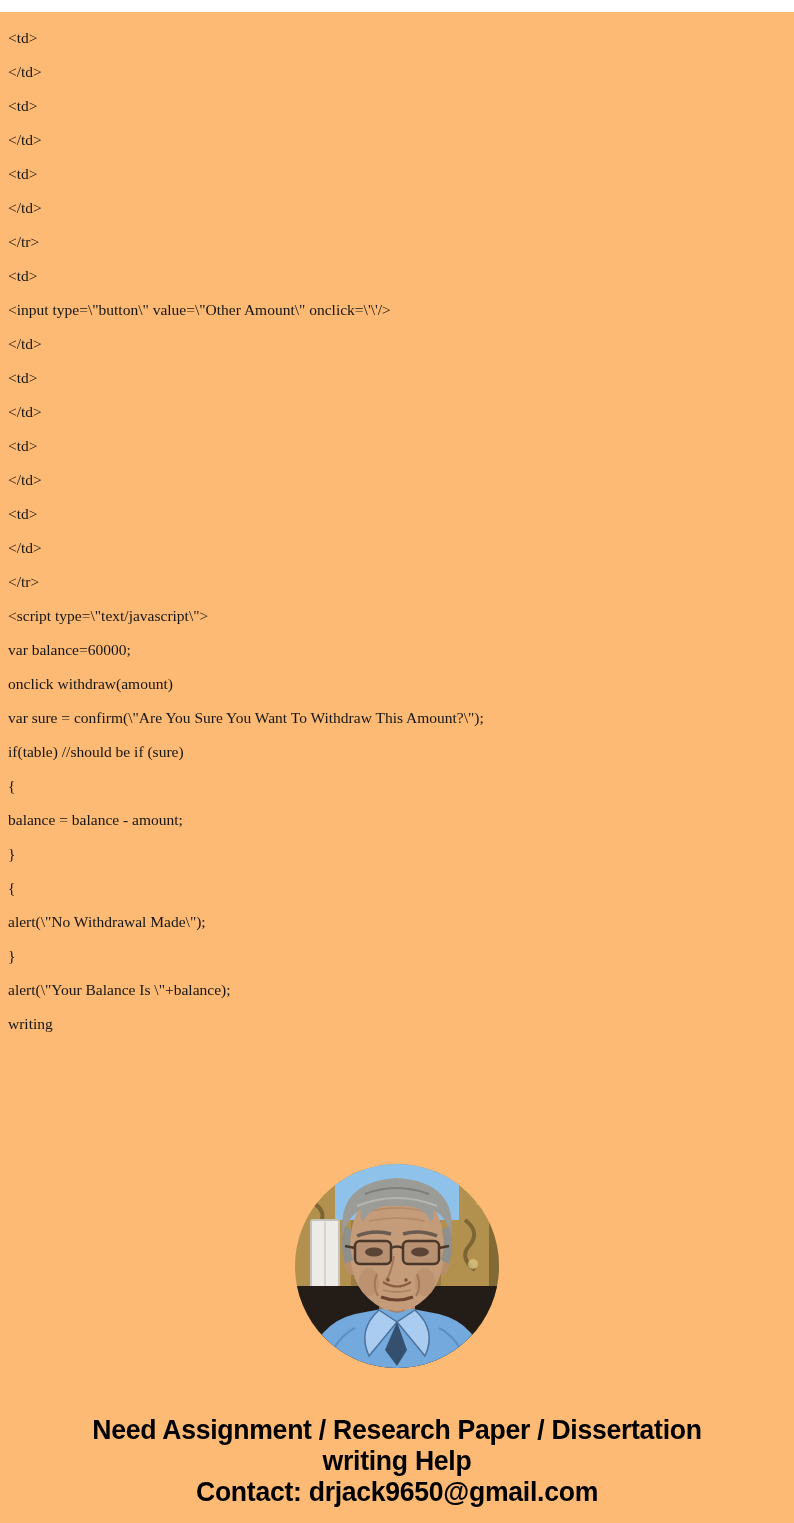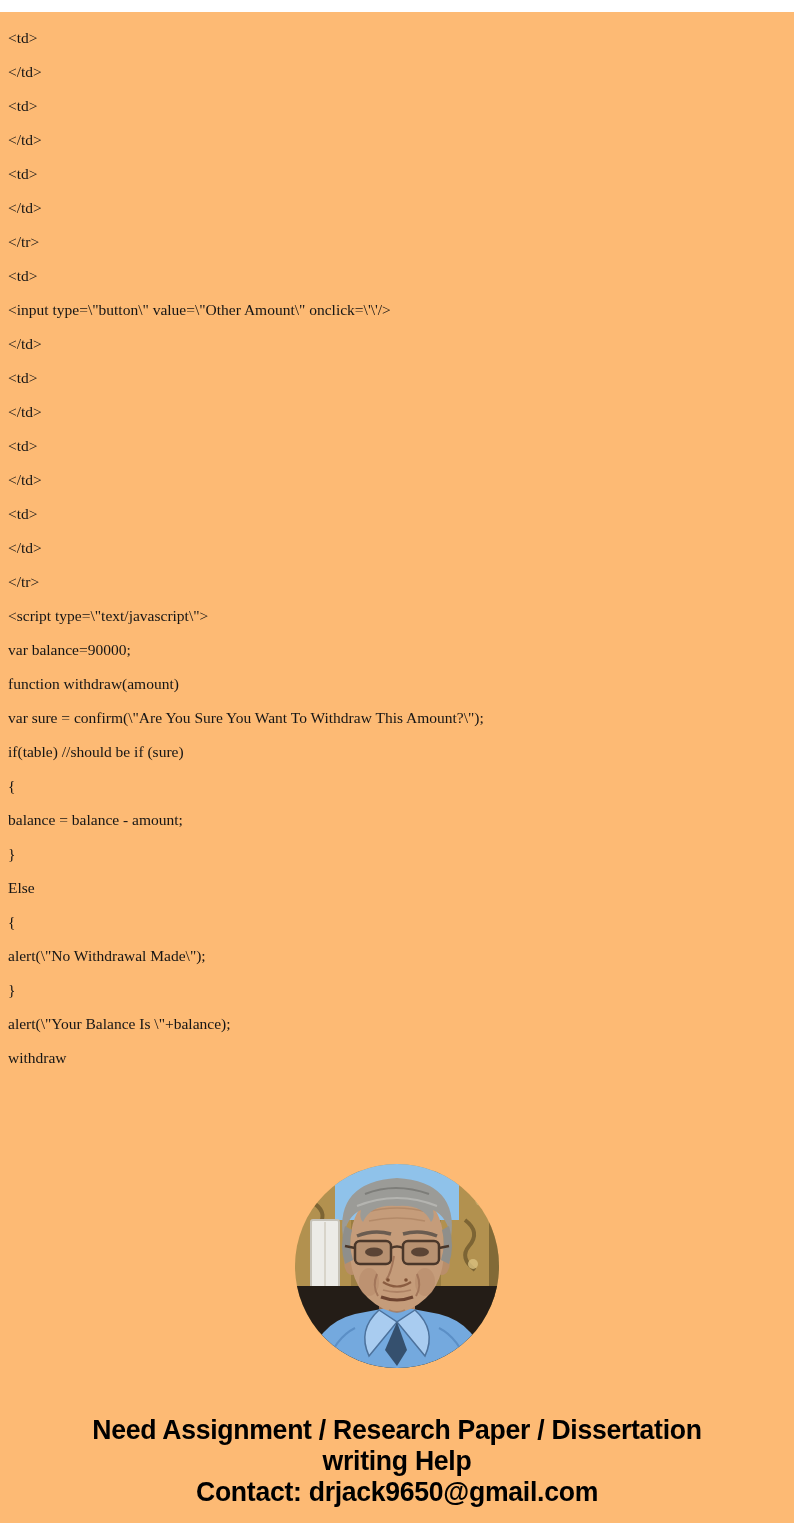--- a/index.html
+++ b/index.html
@@ -69,33 +69,32 @@
       <div class="code-line">&lt;input type=\"button\" value=\"Other Amount\" onclick=\'\'/&gt;</div>
       <div class="code-line">&lt;/td&gt;</div>
       <div class="code-line">&lt;td&gt;</div>
       <div class="code-line">&lt;/td&gt;</div>
       <div class="code-line">&lt;td&gt;</div>
       <div class="code-line">&lt;/td&gt;</div>
       <div class="code-line">&lt;td&gt;</div>
       <div class="code-line">&lt;/td&gt;</div>
       <div class="code-line">&lt;/tr&gt;</div>
       <div class="code-line">&lt;script type=\"text/javascript\"&gt;</div>
-      <div class="code-line">var balance=90000;</div>
-      <div class="code-line">function withdraw(amount)</div>
+      <div class="code-line">var balance=60000;</div>
+      <div class="code-line">onclick withdraw(amount)</div>
       <div class="code-line">var sure = confirm(\"Are You Sure You Want To Withdraw This Amount?\");</div>
       <div class="code-line">if(table) //should be if (sure)</div>
       <div class="code-line">{</div>
       <div class="code-line">balance = balance - amount;</div>
       <div class="code-line">}</div>
-      <div class="code-line">Else</div>
       <div class="code-line">{</div>
       <div class="code-line">alert(\"No Withdrawal Made\");</div>
       <div class="code-line">}</div>
       <div class="code-line">alert(\"Your Balance Is \"+balance);</div>
-      <div class="code-line">withdraw</div>
+      <div class="code-line">writing</div>
     </div>
 
   <div class="avatar-wrap">
     <svg viewBox="0 0 204 204" width="204" height="204" xmlns="http://www.w3.org/2000/svg">
       <defs>
         <clipPath id="avclip">
             <circle cx="102" cy="102" r="102"></circle>
           </clipPath>
       </defs>
       <g clip-path="url(#avclip)">

